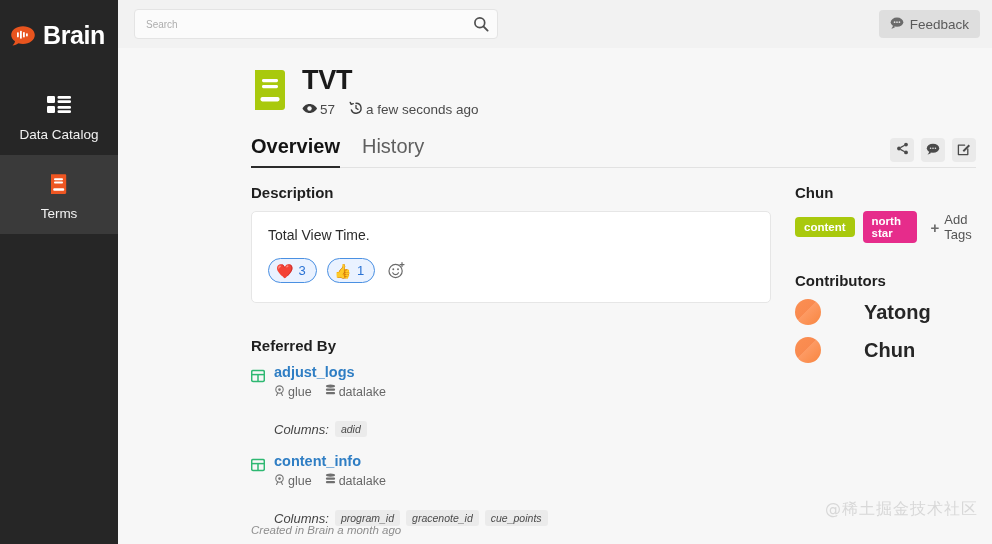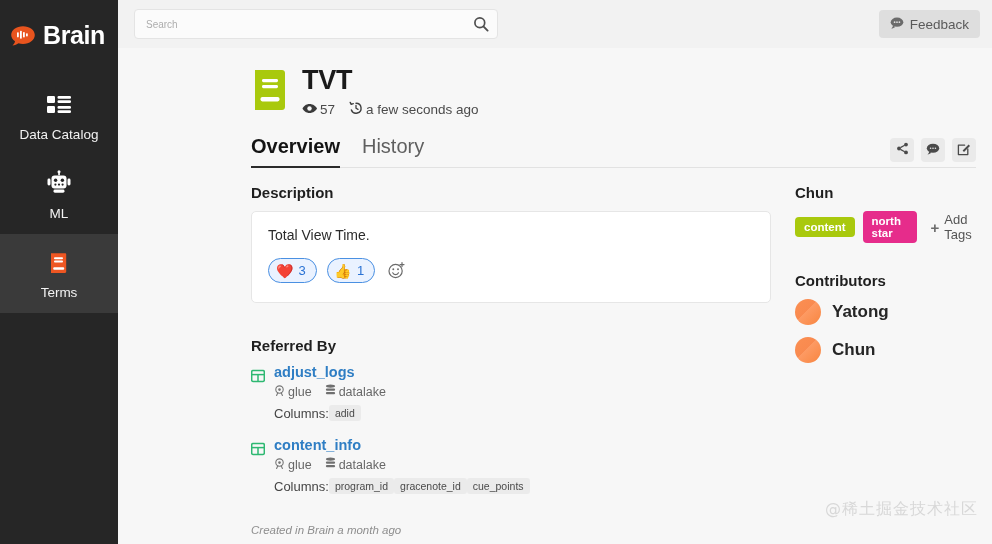--- a/index.html
+++ b/index.html
@@ -118,21 +118,21 @@
     cursor: pointer;
   }
 
   
   .referred-wrap { margin-top: 34px; }
   .ref-item { display: flex; gap: 9px; margin-bottom: 16px; }
   .ref-ico { width: 14px; height: 14px; margin-top: 5px; flex: 0 0 14px; }
   .ref-name { font-size: 14.5px; font-weight: bold; color: #2f7ec4; cursor: pointer; }
   .ref-meta { display: flex; gap: 13px; margin-top: 4px; align-items: center; color: #676767; font-size: 12.5px; }
   .ref-meta span.mi { display: flex; align-items: center; gap: 3px; }
-  .ref-cols { display: flex; align-items: center; margin-top: 6px; flex-wrap: wrap; }
+  .ref-cols { display: flex; align-items: center; gap: 6px; margin-top: 22px; flex-wrap: wrap; font-style: italic; }
   .ref-cols-label { font-size: 13px; color: #454545; }
   .col-chip {
     background: #ebebeb; border-radius: 3px; padding: 2px 6px;
     font-size: 10.5px; color: #4a4a4a; font-family: "Liberation Sans", sans-serif;
   }
 
   
   .tag-row { display: flex; align-items: center; gap: 8px; }
   .tag {
     border-radius: 4px; padding: 4px 9px; color: #ffffff;
@@ -142,21 +142,21 @@
   .plus-ico { font-size: 15px; color: #6c6c6c; font-weight: bold; line-height: 1; }
 
   
   .contrib-wrap { margin-top: 29px; }
   .contrib-item { display: flex; align-items: center; gap: 11px; margin-bottom: 12px; cursor: pointer; }
   .avatar {
     width: 26px; height: 26px; border-radius: 50%;
     background: linear-gradient(135deg, #fb8f52 0%, #f98a4f 45%, #fd9a63 46%, #f8853f 100%);
     flex: 0 0 26px;
   }
-  .contrib-name { font-size: 17px; font-weight: bold; color: #262626; }
+  .contrib-name { font-size: 20px; font-weight: bold; color: #262626; margin-left: 32px; }
 
   
   .footer-note {
     position: absolute; left: 133px; bottom: 8px;
     font-size: 11.5px; font-style: italic; color: #8e8e8e;
   }
   .watermark {
     position: absolute; right: 14px; bottom: 24px;
     font-size: 16px; color: #d8d8d8; letter-spacing: 1px;
     font-family: "DejaVu Sans", sans-serif;
@@ -188,38 +188,20 @@
           <rect x="13.5" y="6" width="13.5" height="2.7" rx="1.2" fill="#fff"></rect>
           <rect x="13.5" y="10.3" width="13.5" height="2.7" rx="1.2" fill="#fff"></rect>
           <rect x="3" y="16" width="8" height="7" rx="1.2" fill="#fff"></rect>
           <rect x="13.5" y="16" width="13.5" height="2.7" rx="1.2" fill="#fff"></rect>
           <rect x="13.5" y="20.3" width="13.5" height="2.7" rx="1.2" fill="#fff"></rect>
         </svg>
       </span>
       <span class="nav-label">Data Catalog</span>
     </div>
 
-    <div class="nav-item">
-      <span class="nav-icon">
-        <svg width="30" height="30" viewBox="0 0 30 30">
-          <rect x="14.2" y="3" width="1.7" height="3.2" fill="#fff"></rect>
-          <circle cx="15" cy="2.8" r="1.5" fill="#fff"></circle>
-          <rect x="7.5" y="6.5" width="15" height="13" rx="3" fill="#fff"></rect>
-          <rect x="3.5" y="9.5" width="3" height="7" rx="1.4" fill="#fff"></rect>
-          <rect x="23.5" y="9.5" width="3" height="7" rx="1.4" fill="#fff"></rect>
-          <circle cx="11.6" cy="11.2" r="1.7" fill="#262626"></circle>
-          <circle cx="18.4" cy="11.2" r="1.7" fill="#262626"></circle>
-          <circle cx="11.4" cy="15.6" r="1.1" fill="#262626"></circle>
-          <circle cx="15" cy="15.6" r="1.1" fill="#262626"></circle>
-          <circle cx="18.6" cy="15.6" r="1.1" fill="#262626"></circle>
-          <rect x="9.5" y="20.5" width="11" height="3.2" rx="1.4" fill="#fff"></rect>
-        </svg>
-      </span>
-      <span class="nav-label">ML</span>
-    </div>
 
     <div class="nav-item active">
       <span class="nav-icon">
         <svg width="30" height="30" viewBox="0 0 30 30">
           <path d="M7 5.2h14c.7 0 1.2.5 1.2 1.2v17.4c0 .7-.5 1.2-1.2 1.2H7z" fill="#ee5622"></path>
           <rect x="10" y="9.3" width="9" height="1.9" rx="0.9" fill="#fff"></rect>
           <rect x="10" y="12.6" width="9" height="1.9" rx="0.9" fill="#fff"></rect>
           <rect x="9.2" y="19.2" width="11" height="2.6" rx="1.1" fill="#fff"></rect>
         </svg>
       </span>

